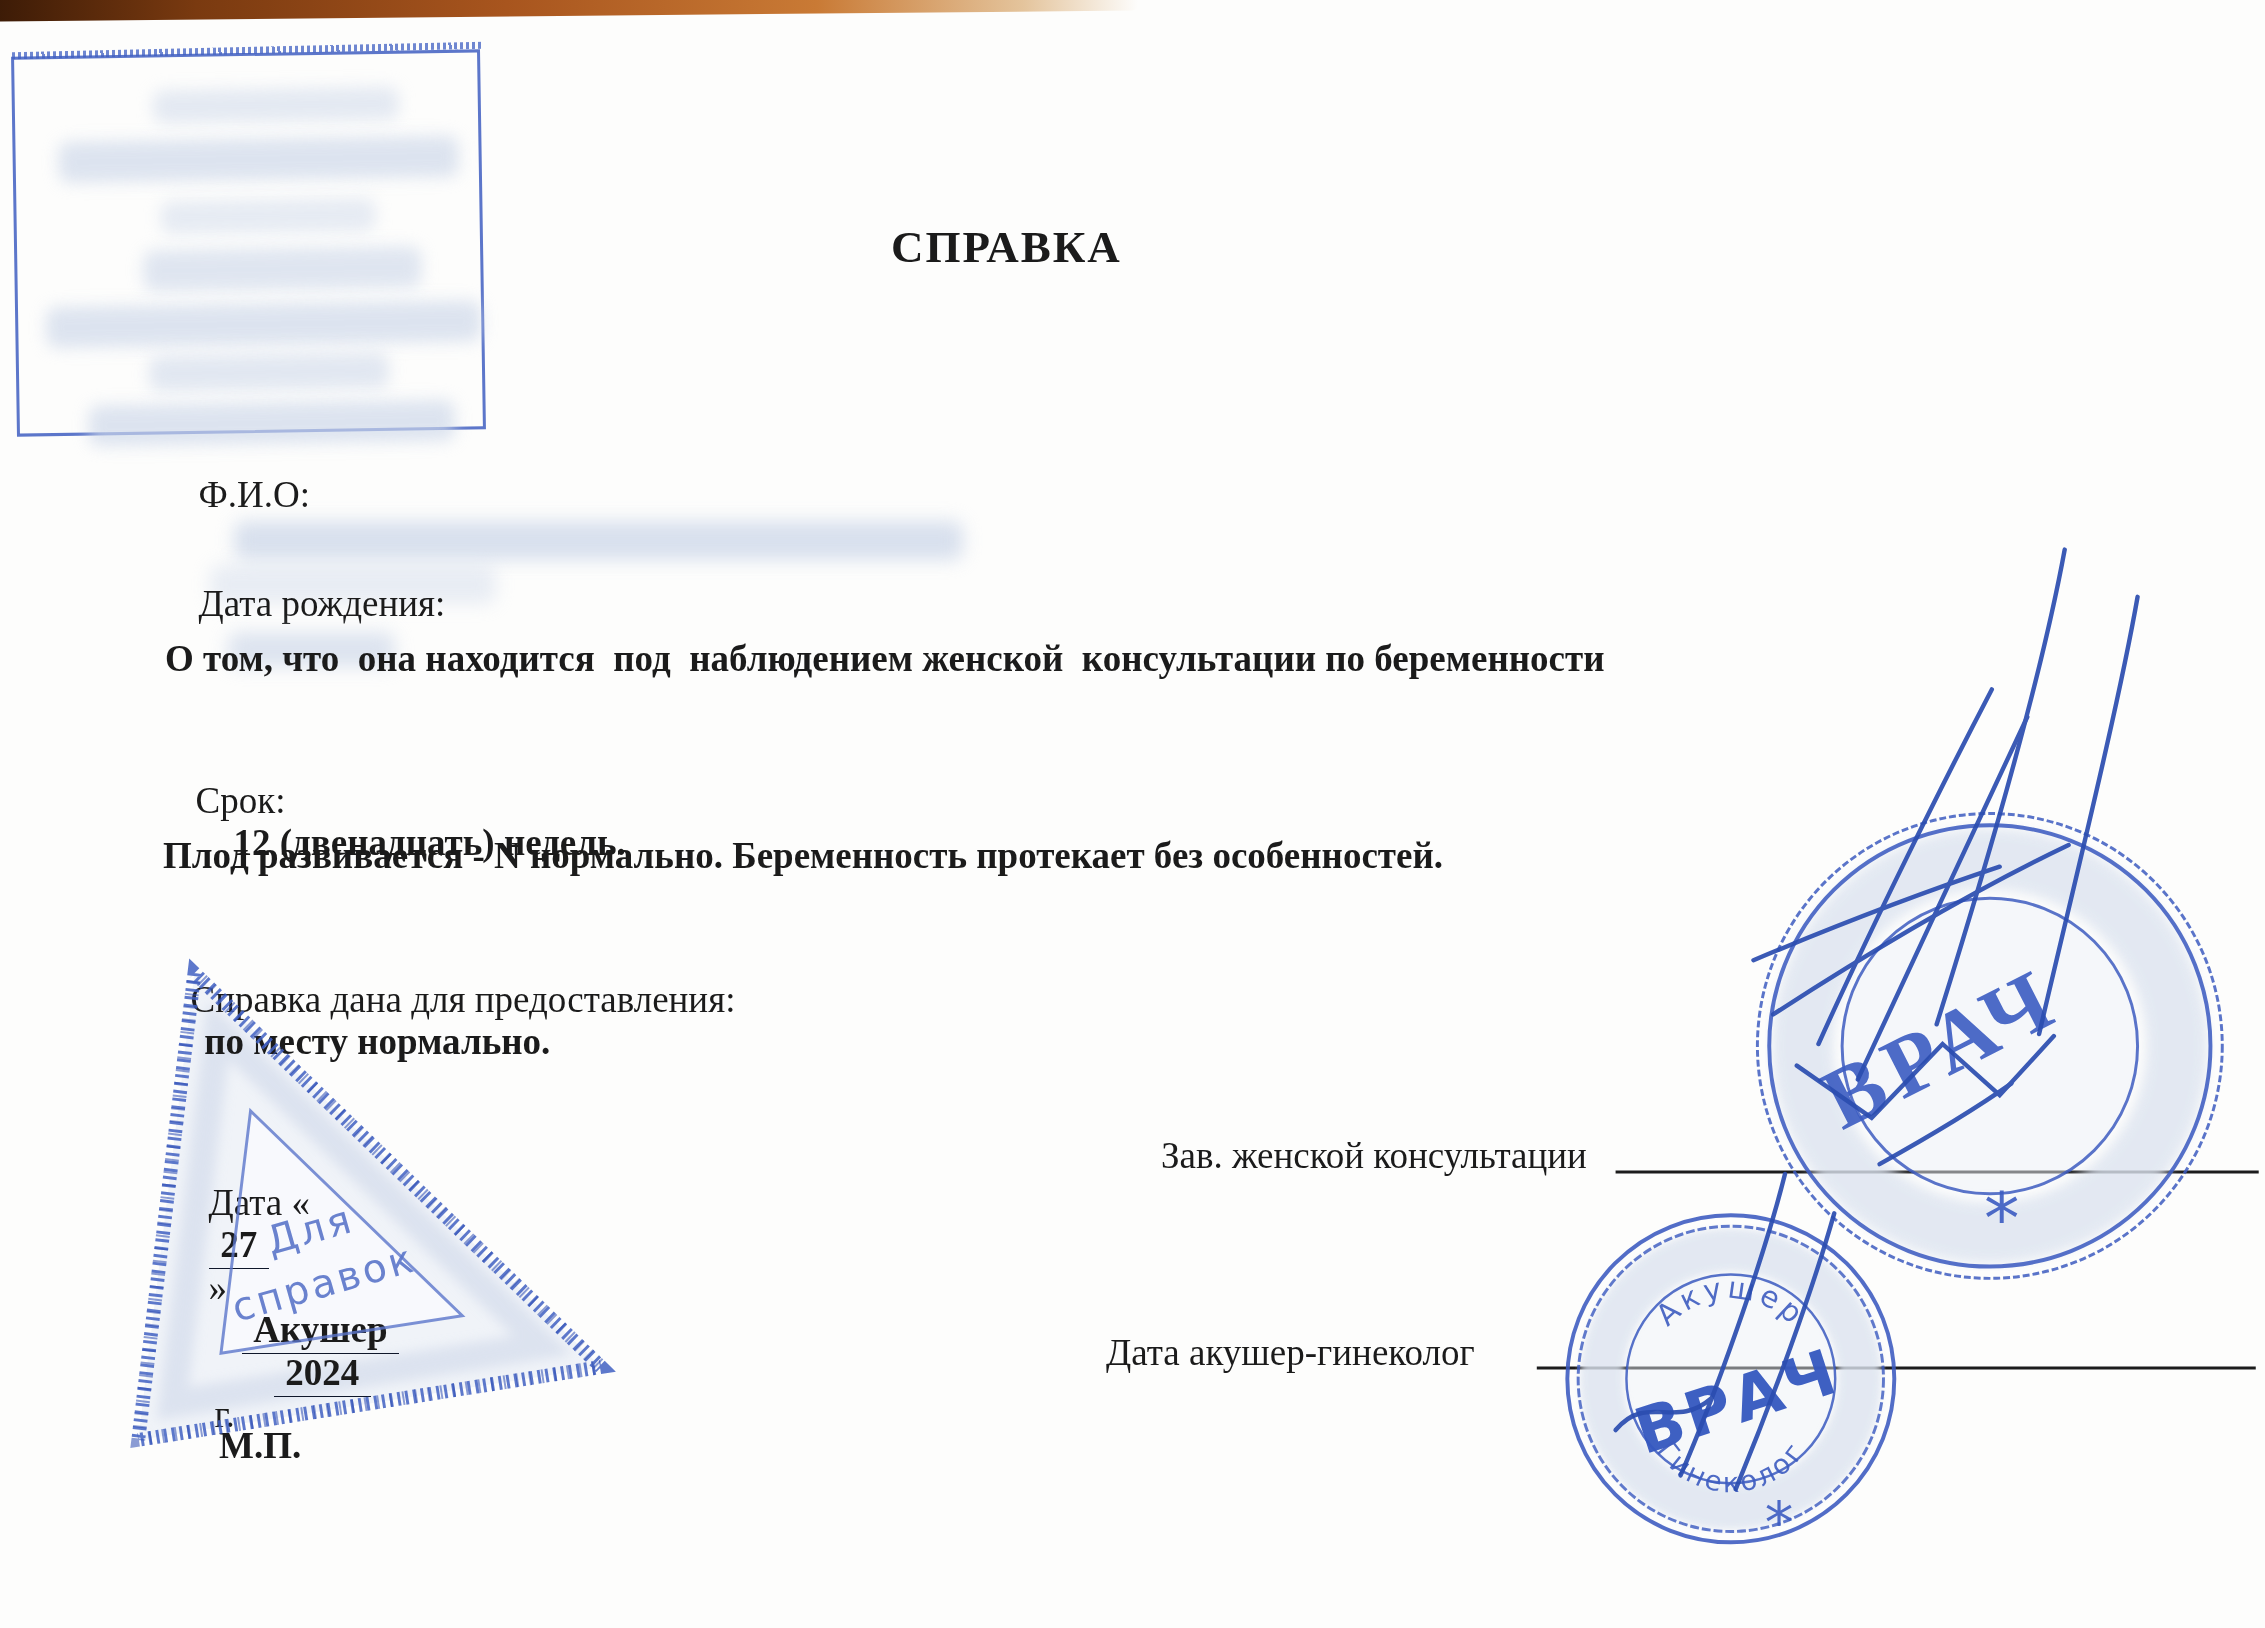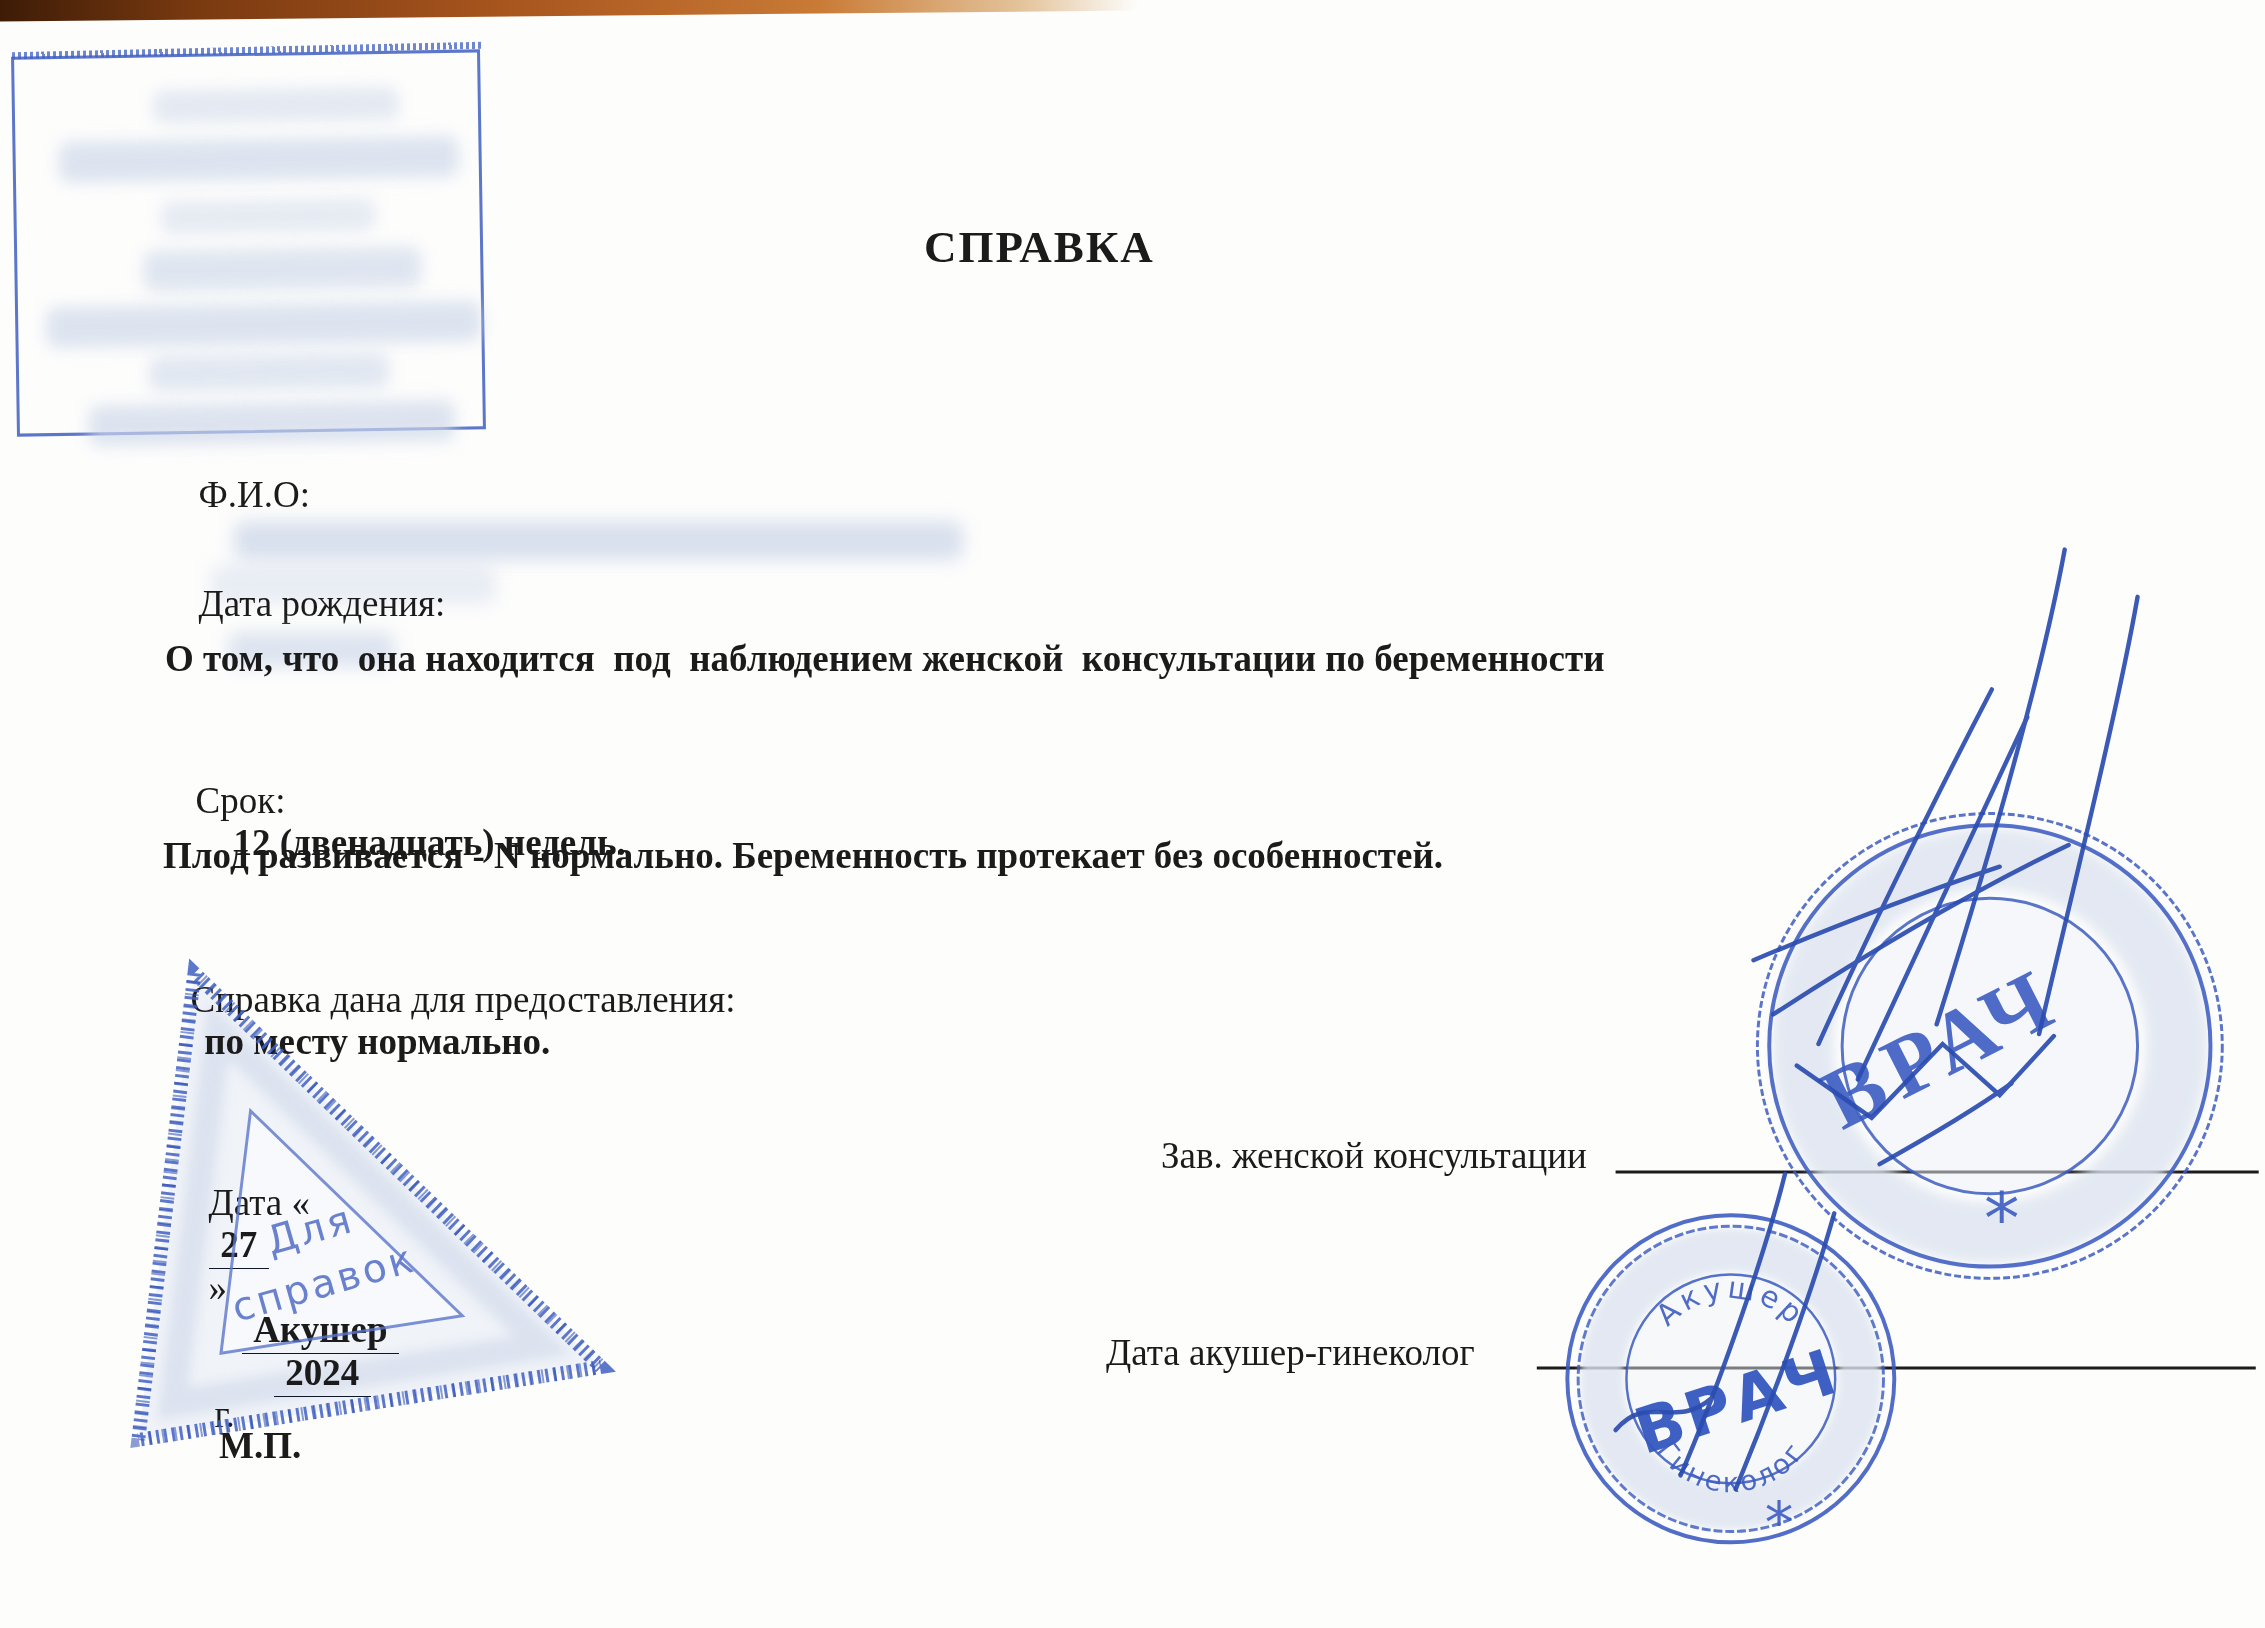--- a/index.html
+++ b/index.html
@@ -64,21 +64,21 @@
   <line x1="1560" y1="1389" x2="2290" y2="1389" stroke="#1c1c1c" stroke-width="3"></line>
   <polygon points="197,988 140,1462 610,1388" fill="#e9eef6" opacity="0.7"></polygon>
   <polygon points="221,1046 175,1425 551,1366" fill="none" stroke="#ccd6e8" stroke-width="28" opacity="0.55" filter="url(#blur6)"></polygon>
   <polygon points="254,1128 224,1374 469,1336" fill="#f8fafd" opacity="0.9"></polygon>
   <circle cx="2020" cy="1062" r="150" fill="#edf1f8" opacity="0.5"></circle>
   <circle cx="2020" cy="1062" r="190" fill="none" stroke="#dde4f0" stroke-width="62" opacity="0.8" filter="url(#blur6)"></circle>
   <circle cx="1757" cy="1400" r="106" fill="#eef2f8" opacity="0.45"></circle>
   <circle cx="1757" cy="1400" r="131" fill="none" stroke="#dde4f0" stroke-width="44" opacity="0.8" filter="url(#blur4)"></circle>
 </svg>
 
-<div class="abs title" style="left:924px;top:221px">СПРАВКА</div>
+<div class="abs title" style="left:891px;top:221px">СПРАВКА</div>
 
 <div class="abs txt" style="left:180px;top:431px">
   <span>Ф.И.О:</span>
   <span class="inbar" style="width:729px;margin-left:35px;opacity:.8"></span>
   <span class="inbar" style="width:286px;margin-left:11.8px;opacity:.45"></span>
 </div>
 
 <div class="abs txt" style="left:180px;top:540px">
   <span>Дата рождения:</span>
   <span class="inbar" style="width:167px;margin-left:29.6px;opacity:.7;height:35px"></span>

